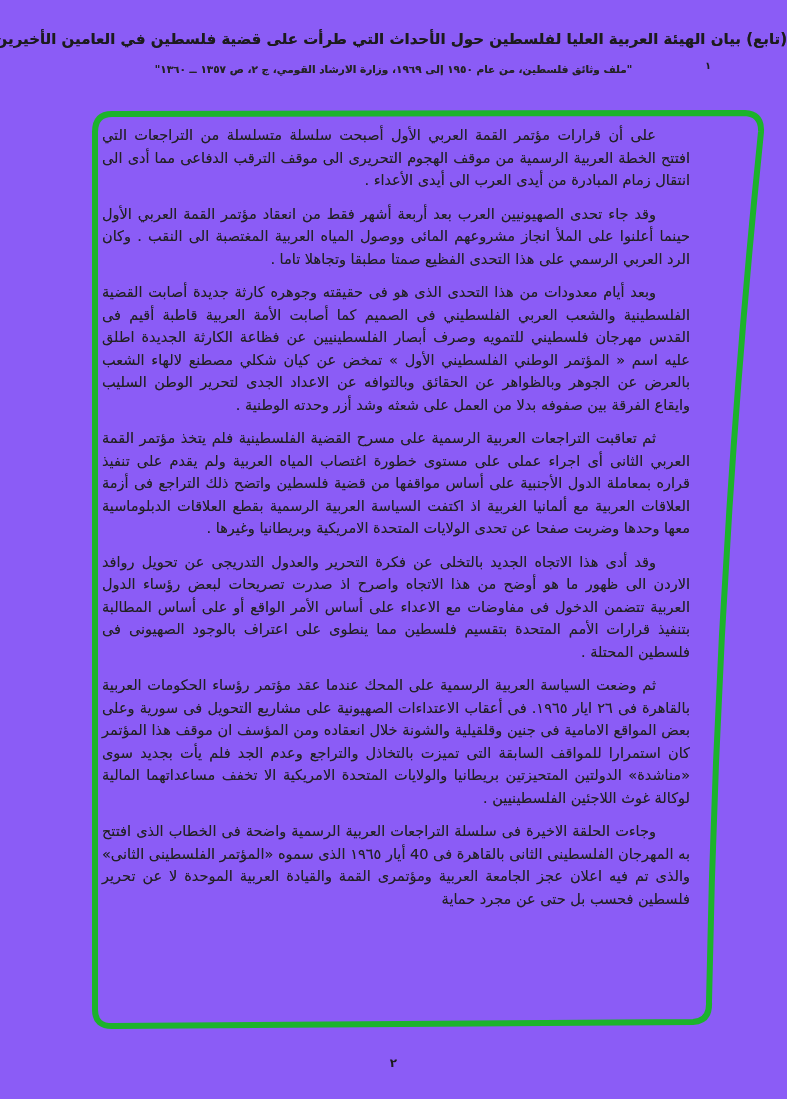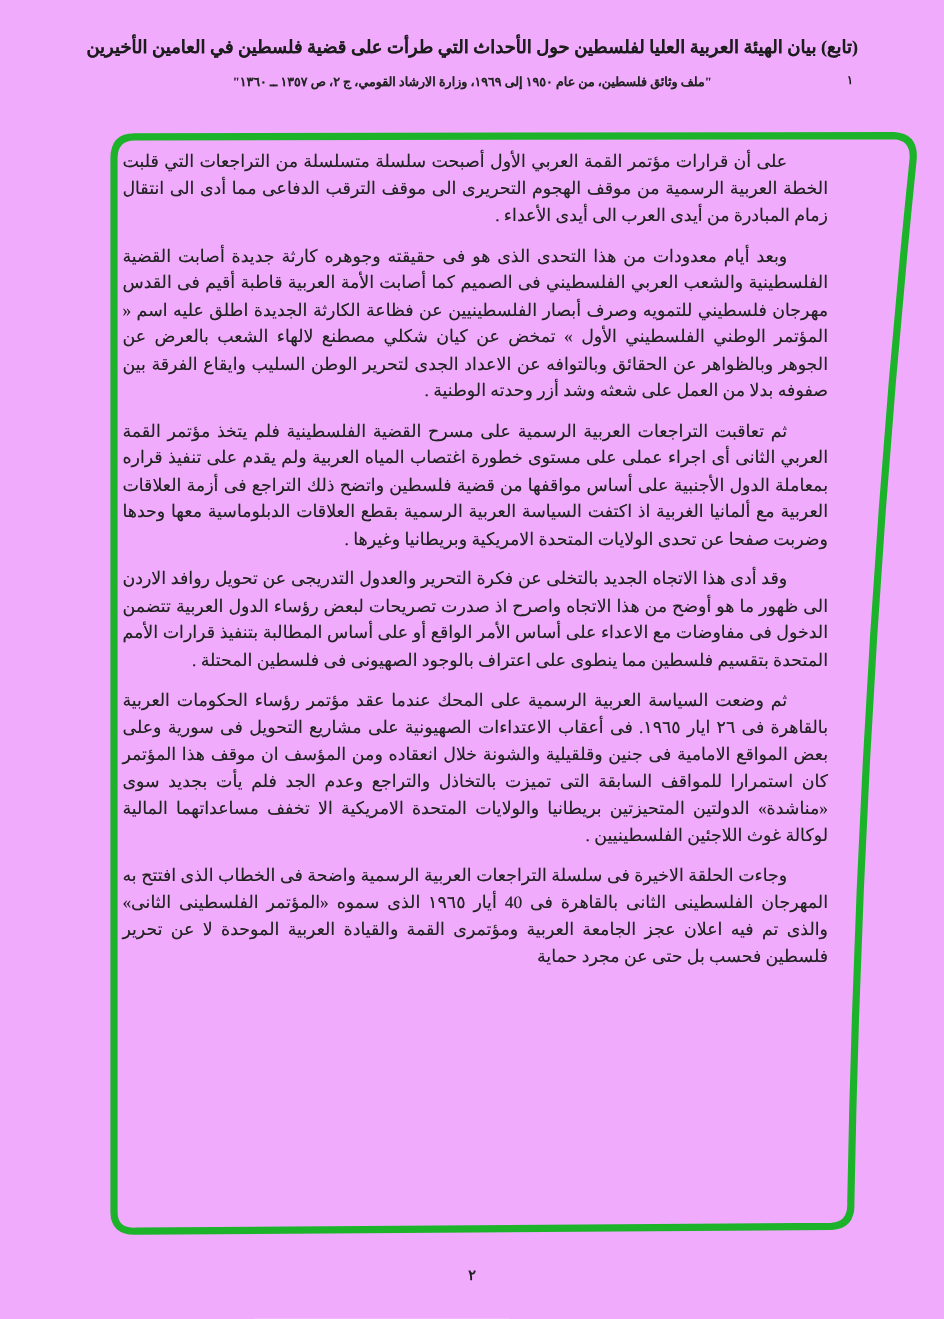--- a/index.html
+++ b/index.html
@@ -1,20 +1,20 @@
 <!DOCTYPE html>
 <html lang="ar"><head>
 <meta charset="utf-8">
 <style>
   html,body{margin:0;padding:0;}
   body{
     width:787px;height:1099px;position:relative;overflow:hidden;
     background:#fefefdf8;font-family:"DejaVu Sans",sans-serif;color:#1c1c1c;
   }
-  .page{position:absolute;inset:0;background:#f0abfc;font-family:Liberation Serif, serif;}
+  .page{position:absolute;inset:0;background:#8b5cf6;}
   .header{position:absolute;top:30px;left:0;right:0;text-align:center;direction:rtl;}
   .doc-title{
     font-size:15px;font-weight:bold;white-space:nowrap;
     text-shadow:0 0 .5px rgba(0,0,0,.55);letter-spacing:-0.2px;
   }
   .citation-row{position:relative;margin-top:10px;height:16px;}
   .citation{
     font-size:10.5px;font-weight:bold;color:#242424;
     text-shadow:0 0 .4px rgba(0,0,0,.45);
   }
@@ -54,21 +54,22 @@
              Q 762 114 761 132
              Q 717 560 709 1002
              Q 710 1021 693 1022
              L 114 1026
              Q 95 1027 95 1010
              L 95 132
              Q 95 114 112 114 Z" fill="none" stroke="#1cb32b" stroke-width="6" stroke-linejoin="round" stroke-linecap="round"></path>
   </svg>
 
   <div class="body-text">
-    <p>على أن قرارات مؤتمر القمة العربي الأول أصبحت سلسلة متسلسلة من التراجعات التي قلبت الخطة العربية الرسمية من موقف الهجوم التحريرى الى موقف الترقب الدفاعى مما أدى الى انتقال زمام المبادرة من أيدى العرب الى أيدى الأعداء .</p>
+    <p>على أن قرارات مؤتمر القمة العربي الأول أصبحت سلسلة متسلسلة من التراجعات التي افتتح الخطة العربية الرسمية من موقف الهجوم التحريرى الى موقف الترقب الدفاعى مما أدى الى انتقال زمام المبادرة من أيدى العرب الى أيدى الأعداء .</p>
+    <p>وقد جاء تحدى الصهيونيين العرب بعد أربعة أشهر فقط من انعقاد مؤتمر القمة العربي الأول حينما أعلنوا على الملأ انجاز مشروعهم المائى ووصول المياه العربية المغتصبة الى النقب . وكان الرد العربي الرسمي على هذا التحدى الفظيع صمتا مطبقا وتجاهلا تاما .</p>
     <p>وبعد أيام معدودات من هذا التحدى الذى هو فى حقيقته وجوهره كارثة جديدة أصابت القضية الفلسطينية والشعب العربي الفلسطيني فى الصميم كما أصابت الأمة العربية قاطبة أقيم فى القدس مهرجان فلسطيني للتمويه وصرف أبصار الفلسطينيين عن فظاعة الكارثة الجديدة اطلق عليه اسم « المؤتمر الوطني الفلسطيني الأول » تمخض عن كيان شكلي مصطنع لالهاء الشعب بالعرض عن الجوهر وبالظواهر عن الحقائق وبالتوافه عن الاعداد الجدى لتحرير الوطن السليب وايقاع الفرقة بين صفوفه بدلا من العمل على شعثه وشد أزر وحدته الوطنية .</p>
     <p>ثم تعاقبت التراجعات العربية الرسمية على مسرح القضية الفلسطينية فلم يتخذ مؤتمر القمة العربي الثانى أى اجراء عملى على مستوى خطورة اغتصاب المياه العربية ولم يقدم على تنفيذ قراره بمعاملة الدول الأجنبية على أساس مواقفها من قضية فلسطين واتضح ذلك التراجع فى أزمة العلاقات العربية مع ألمانيا الغربية اذ اكتفت السياسة العربية الرسمية بقطع العلاقات الدبلوماسية معها وحدها وضربت صفحا عن تحدى الولايات المتحدة الامريكية وبريطانيا وغيرها .</p>
     <p>وقد أدى هذا الاتجاه الجديد بالتخلى عن فكرة التحرير والعدول التدريجى عن تحويل روافد الاردن الى ظهور ما هو أوضح من هذا الاتجاه واصرح اذ صدرت تصريحات لبعض رؤساء الدول العربية تتضمن الدخول فى مفاوضات مع الاعداء على أساس الأمر الواقع أو على أساس المطالبة بتنفيذ قرارات الأمم المتحدة بتقسيم فلسطين مما ينطوى على اعتراف بالوجود الصهيونى فى فلسطين المحتلة .</p>
     <p>ثم وضعت السياسة العربية الرسمية على المحك عندما عقد مؤتمر رؤساء الحكومات العربية بالقاهرة فى ٢٦ ايار ١٩٦٥. فى أعقاب الاعتداءات الصهيونية على مشاريع التحويل فى سورية وعلى بعض المواقع الامامية فى جنين وقلقيلية والشونة خلال انعقاده ومن المؤسف ان موقف هذا المؤتمر كان استمرارا للمواقف السابقة التى تميزت بالتخاذل والتراجع وعدم الجد فلم يأت بجديد سوى «مناشدة» الدولتين المتحيزتين بريطانيا والولايات المتحدة الامريكية الا تخفف مساعداتهما المالية لوكالة غوث اللاجئين الفلسطينيين .</p>
     <p>وجاءت الحلقة الاخيرة فى سلسلة التراجعات العربية الرسمية واضحة فى الخطاب الذى افتتح به المهرجان الفلسطينى الثانى بالقاهرة فى 40 أيار ١٩٦٥ الذى سموه «المؤتمر الفلسطينى الثانى» والذى تم فيه اعلان عجز الجامعة العربية ومؤتمرى القمة والقيادة العربية الموحدة لا عن تحرير فلسطين فحسب بل حتى عن مجرد حماية</p>
   </div>
 
   <div class="page-num">٢</div>
 
 </div>

